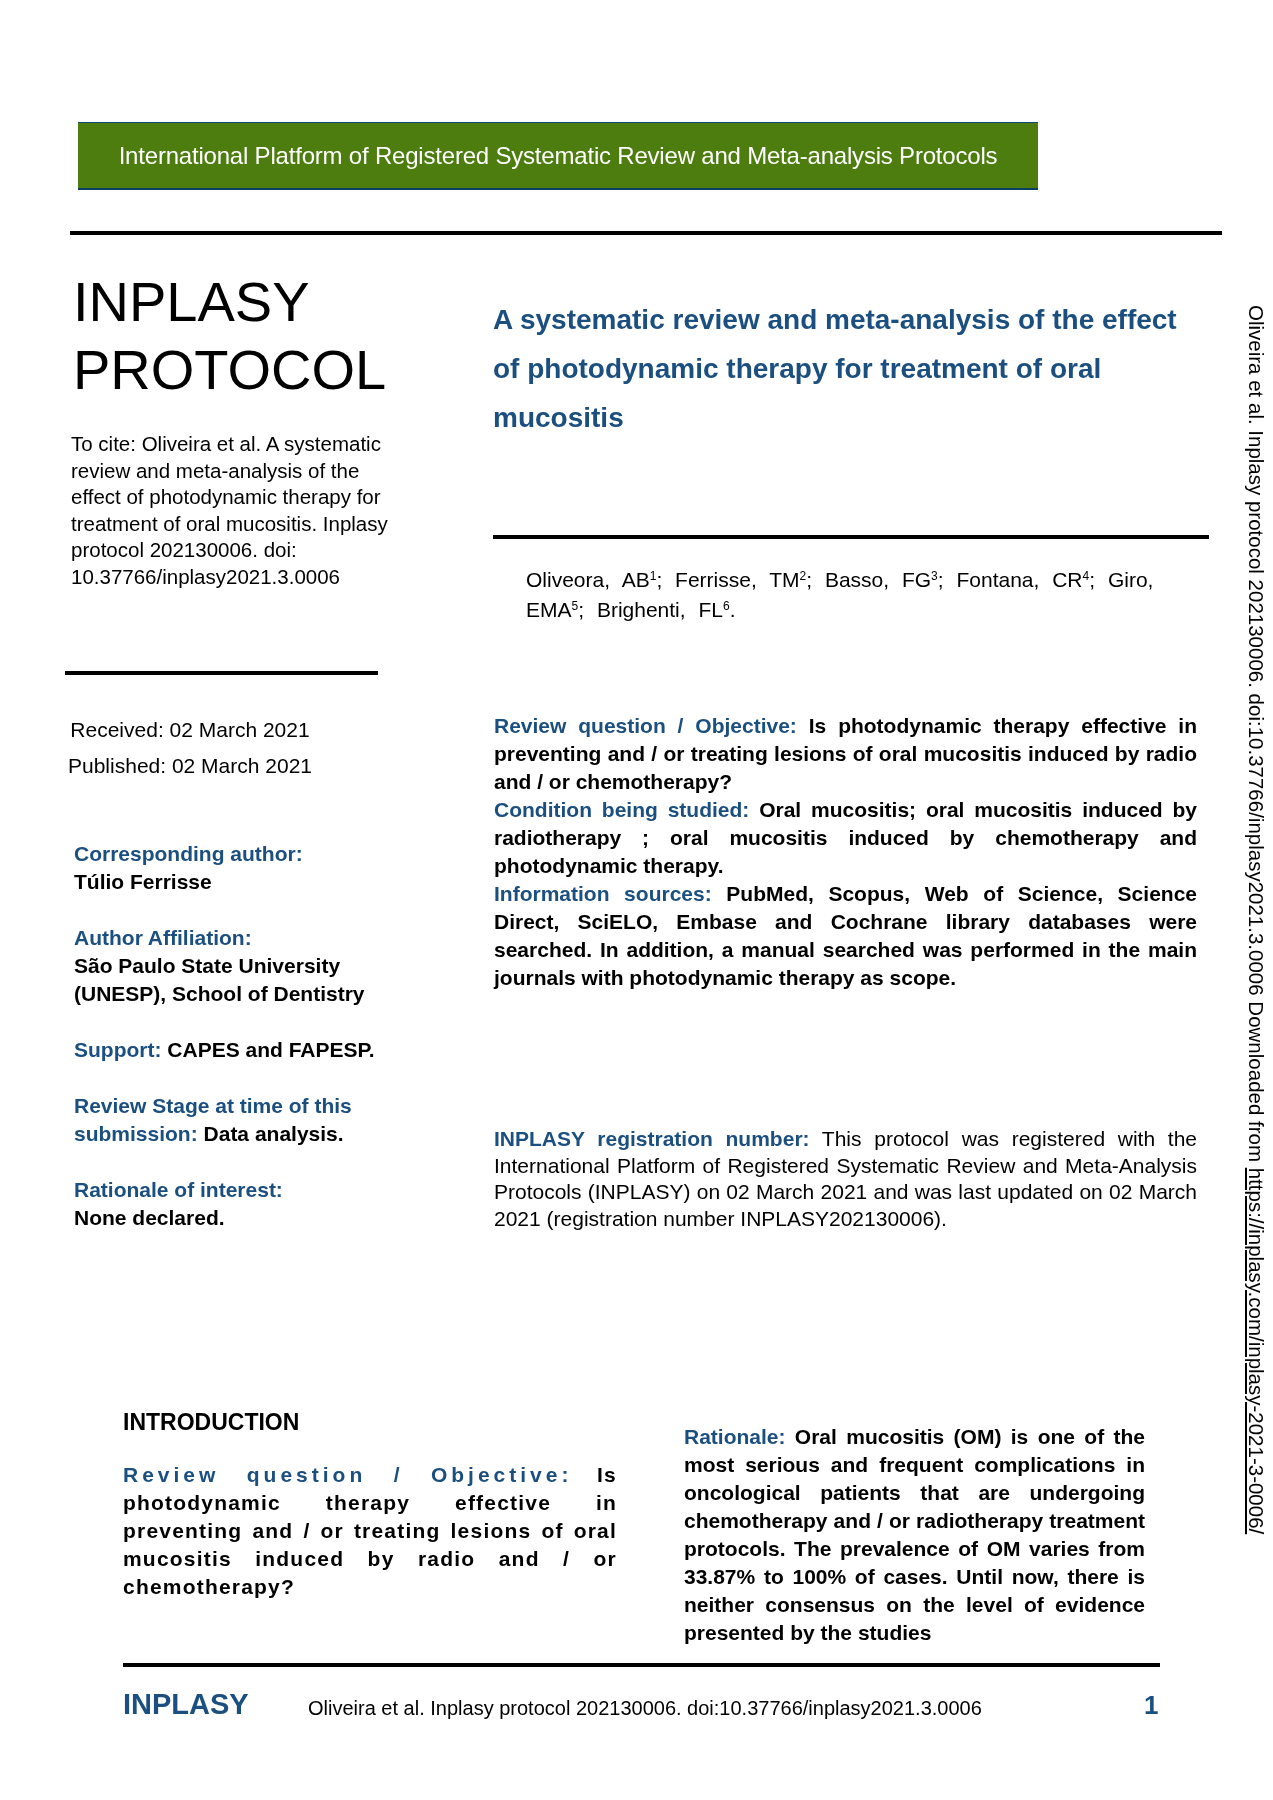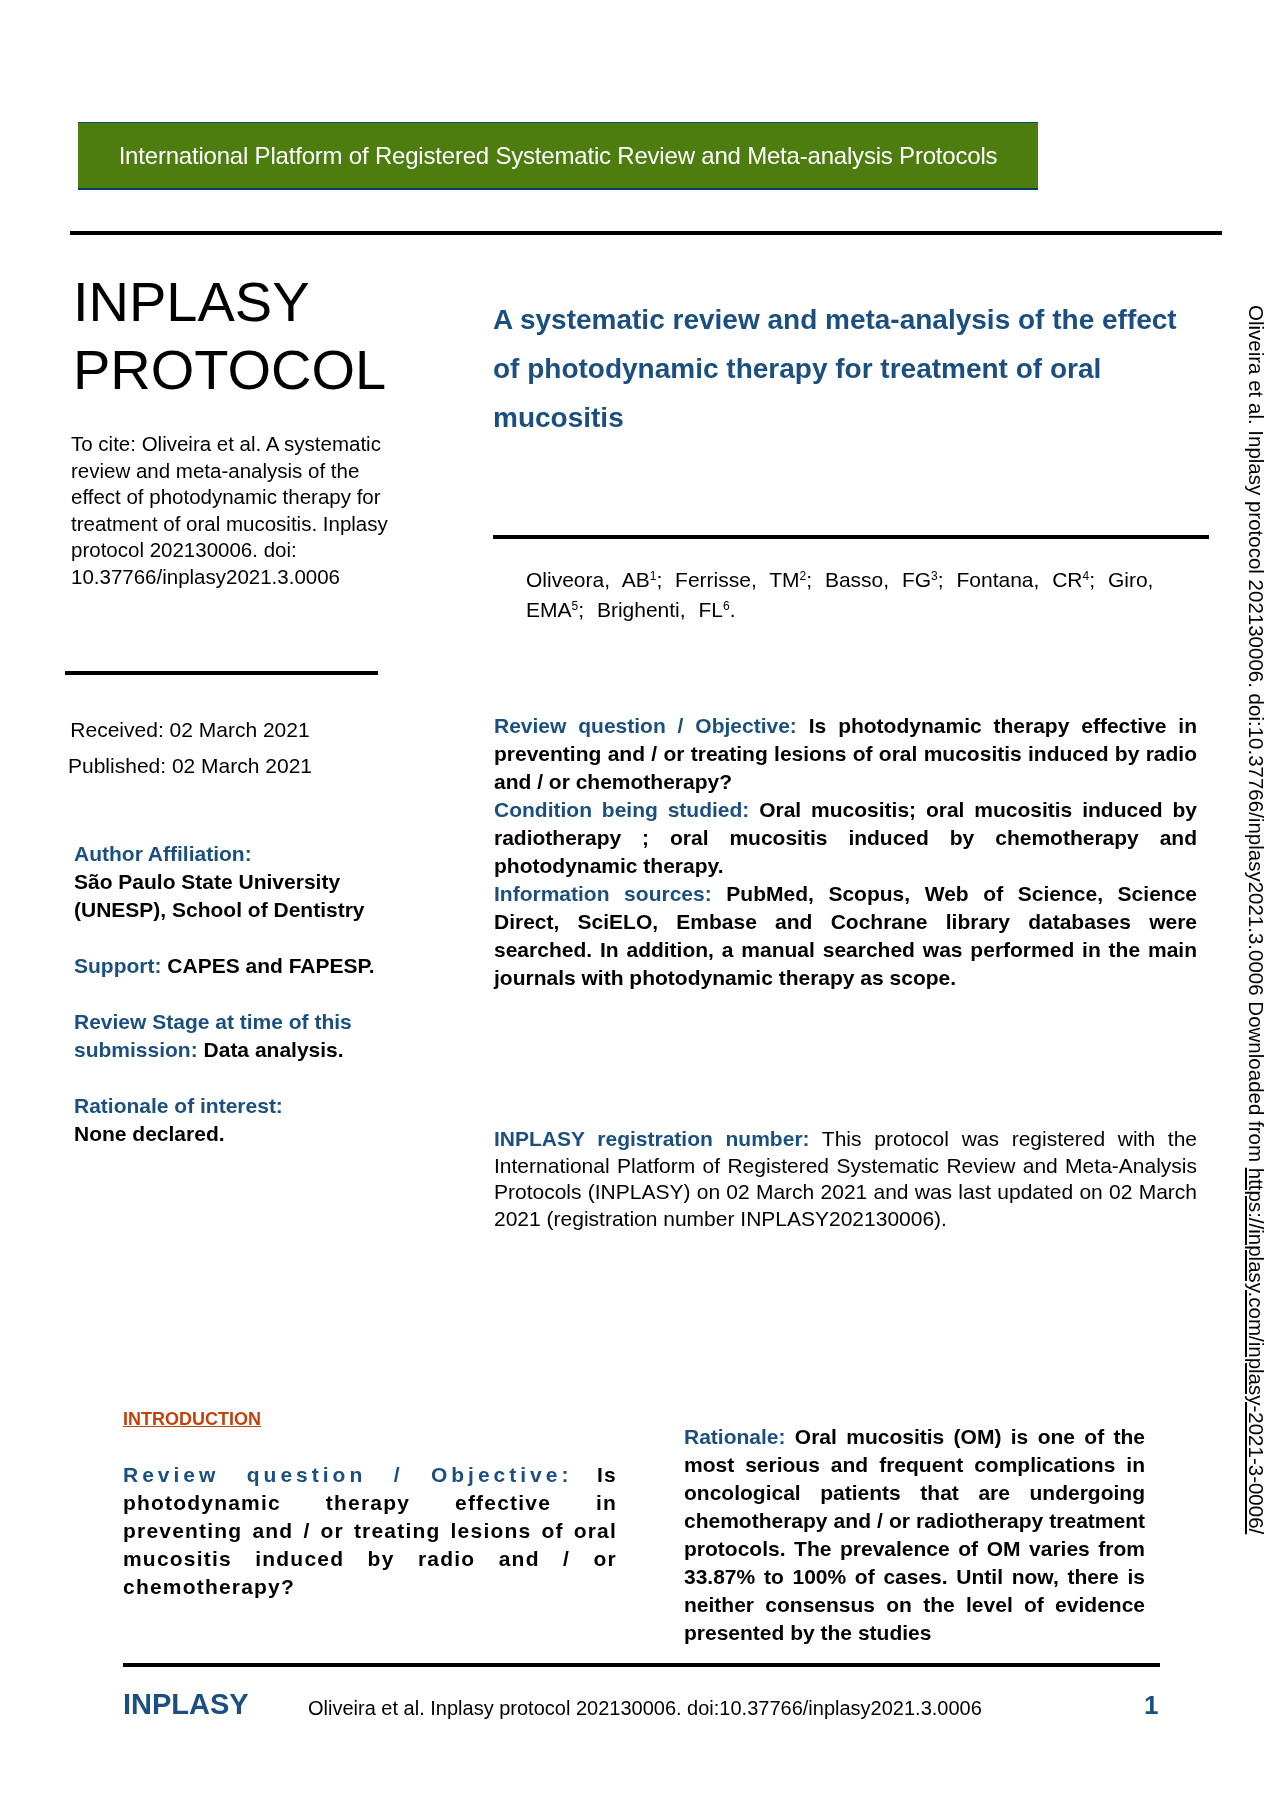--- a/index.html
+++ b/index.html
@@ -16,21 +16,21 @@
   .cite { left: 71px; top: 431px; width: 320px; font-size: 20.5px; line-height: 26.5px; }
   .article-title { left: 493px; top: 295px; width: 700px; font-size: 28px; line-height: 49px; font-weight: bold; color: #1b4f80; margin: 0; }
   .authors { left: 526px; top: 563px; width: 640px; font-size: 21px; line-height: 27px; word-spacing: 7px; }
   .authors sup { font-size: 12px; vertical-align: 7px; word-spacing: 0; }
   .dates div { font-size: 21px; }
   .meta { left: 74px; top: 840px; width: 360px; font-size: 21px; line-height: 28px; font-weight: bold; }
   .meta p { margin: 0 0 28px 0; }
   .summary { left: 494px; top: 712px; width: 703px; font-size: 21px; line-height: 28px; font-weight: bold; text-align: justify; }
   .summary p { margin: 0; }
   .reg { left: 494px; top: 1126px; width: 703px; font-size: 21px; line-height: 26.5px; text-align: justify; }
-  .intro-head { left: 123px; top: 1409px; font-size: 18px; font-weight: bold; color: #c2410c; text-decoration: underline; }
+  .intro-head { left: 123px; top: 1409px; font-size: 23px; font-weight: bold; color: #000000; }
   .intro { left: 123px; top: 1461px; width: 494px; font-size: 21px; line-height: 28px; font-weight: bold; text-align: justify; }
   .intro .lbl { letter-spacing: 4px; }
   .intro p { margin: 0; letter-spacing: 1.2px; }
   .rationale { left: 668px; top: 1407px; width: 493px; font-size: 21px; line-height: 28px; font-weight: bold; text-align: justify; }
   .rationale p { margin: 16px; }
   .footer-brand { left: 123px; top: 1688px; font-size: 29px; font-weight: bold; color: #1b4f80; }
   .footer-cite { left: 308px; top: 1697px; font-size: 20px; }
   .footer-page { left: 1144px; top: 1690px; font-size: 26px; font-weight: bold; color: #1b4f80; }
   .side { left: 1232px; top: 305px; width: 1330px; height: 36px; transform-origin: 0 0;
           transform: translate(36px, 0) rotate(90deg); font-size: 20.5px; white-space: nowrap; }
@@ -53,20 +53,24 @@
 <div class="abs cite">To cite: Oliveira et al. A systematic review and meta-analysis of the effect of photodynamic therapy for treatment of oral mucositis. Inplasy protocol 202130006. doi: 10.37766/inplasy2021.3.0006</div>
 
 <div class="abs rule" style="left:65px; top:671px; width:313px;"></div>
 
 <div class="abs dates" style="left:68px; top:718px;text-align:center;">
   <div>Received: 02 March 2021</div>
   <div style="margin-top:12px;">Published: 02 March 2021</div>
 </div>
 
 <div class="abs meta">
+  <p>
+    <span class="blue">Corresponding author:</span><br>
+    <span>Túlio Ferrisse</span>
+  </p>
   <p>
     <span class="blue">Author Affiliation:</span><br>
     <span>São Paulo State University (UNESP), School of Dentistry</span>
   </p>
   <p>
     <span class="blue">Support:</span>
     <span>CAPES and FAPESP.</span>
   </p>
   <p>
     <span class="blue">Review Stage at time of this submission:</span>

